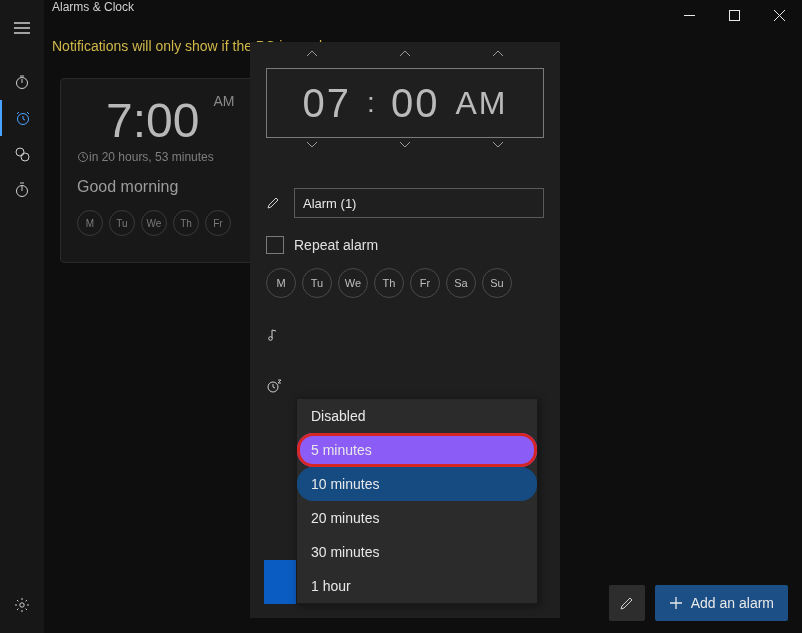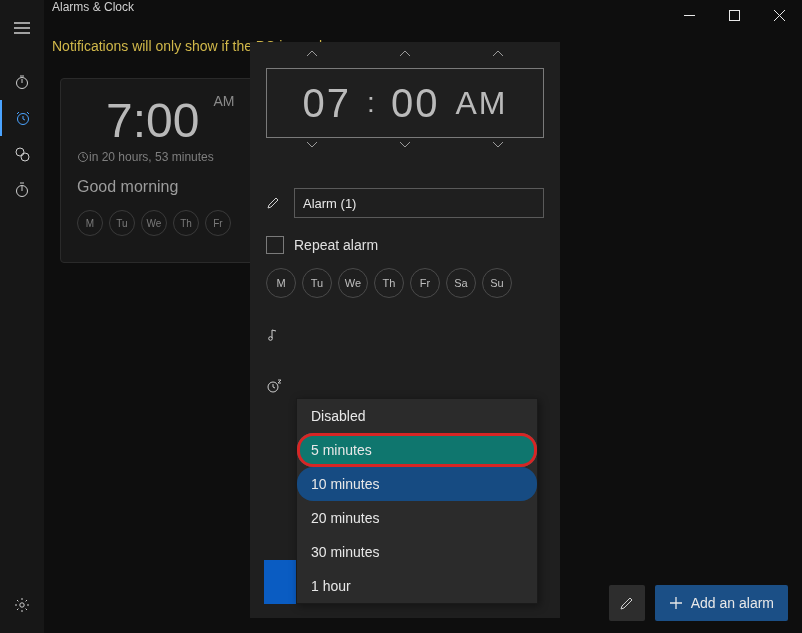--- a/index.html
+++ b/index.html
@@ -142,21 +142,21 @@
     border: 1px solid #1a1a1a;
     box-shadow: 2px 2px 8px rgba(0,0,0,0.4);
     z-index: 50;
   }
   .dropdown .opt {
     height: 34px; display: flex; align-items: center;
     padding: 0 14px; font-size: 14px; color: #e8e8e8; cursor:pointer;border-radius:16px;
   }
   .dropdown .opt.highlight {
     outline: 3px solid #d72525; outline-offset: -3px;
-    background: #0f766e;
+    background: #8b5cf6;
   }
   .dropdown .opt.selected { background: #164b82; }
   svg { display:block; }
 </style>
 </head>
 <body>
 
 <div class="sidebar">
   <div class="sb-btn">
     <svg width="16" height="12" viewBox="0 0 16 12">

